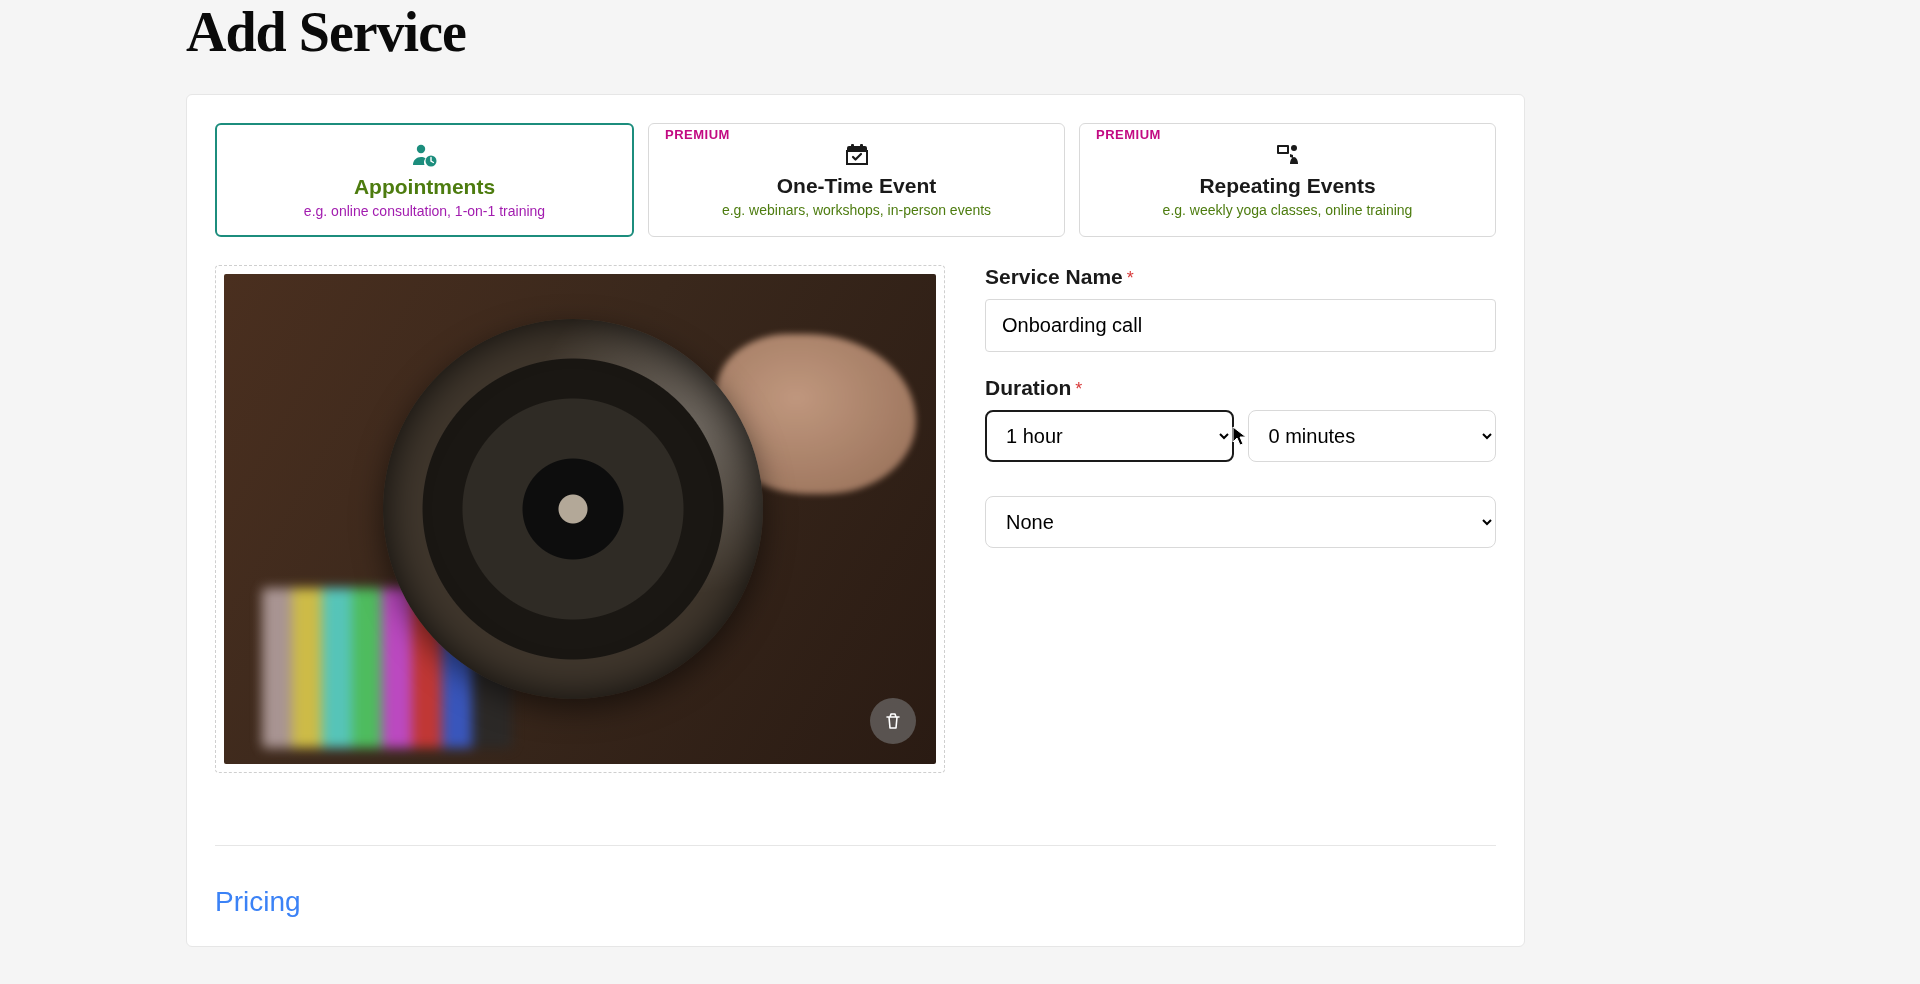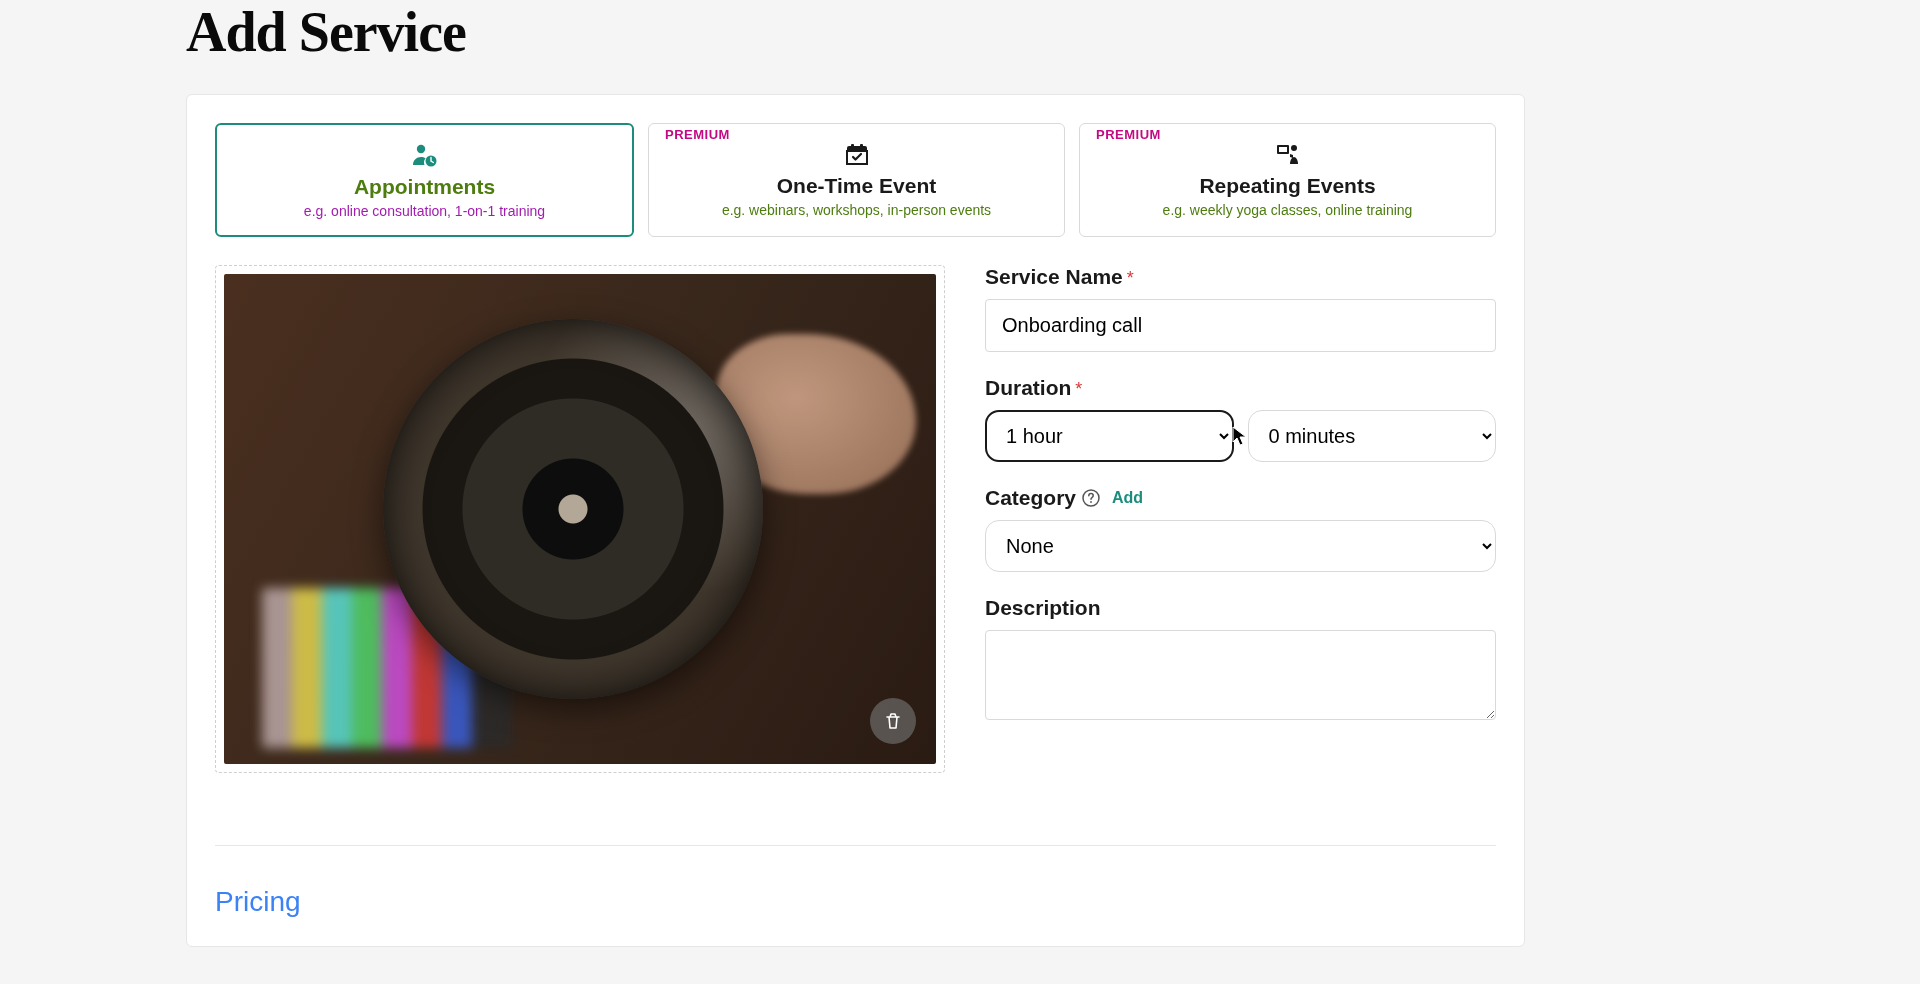--- a/index.html
+++ b/index.html
@@ -175,21 +175,21 @@
   border-radius: 4px;
   padding: 14px 16px;
   font-size: 20px;
   margin-top: 10px;
   font-family: inherit;
 }
 .textarea { height: 90px; resize: both; }
 .select {
   width: 100%;
   border: 1px solid #d9d9d9;
-  border-radius: 14px;
+  border-radius: 8px;
   padding: 13px 16px;
   font-size: 20px;
   font-family: inherit;
   background: #fff;
   appearance: auto;
 }
 .select.focused { border: 2px solid #1a1a1a; padding: 12px 15px; }
 .duration-row { display: flex; gap: 14px; margin-top: 10px; }
 .duration-row .select { margin-top: 0; }
 .label-row { display: flex; align-items: center; gap: 6px; }
@@ -309,40 +309,25 @@
             <select class="select focused">
               <option>1 hour</option>
             </select>
             <select class="select">
               <option>0 minutes</option>
             </select>
           </div>
         </div>
 
         <div class="form-group">
-          <div class="label-row">
-            <span class="form-label">Category</span>
-            <span class="help-icon">
-              <svg width="18" height="18" viewBox="0 0 18 18">
-                <circle cx="9" cy="9" r="8" fill="none" stroke="#555" stroke-width="1.5"></circle>
-                <path d="M6.8 6.8c0-1.3 1-2.2 2.2-2.2s2.2 0.9 2.2 2.1c0 1-0.6 1.4-1.3 1.9-0.6 0.4-0.9 0.8-0.9 1.6" stroke="#555" stroke-width="1.5" fill="none" stroke-linecap="round"></path>
-                <circle cx="9" cy="13" r="0.9" fill="#555"></circle>
-              </svg>
-            </span>
-            <span class="add-link">Add</span>
-          </div>
           <select class="select" style="margin-top:10px;">
             <option>None</option>
           </select>
         </div>
 
-        <div class="form-group" style="margin-bottom:0;">
-          <span class="form-label">Description</span>
-          <textarea class="textarea" style=""></textarea>
-        </div>
 
         <svg class="cursor" style="left:247px; top:161px;" viewBox="0 0 16 22">
           <path d="M1 1l0 15 4-4 3 7 3-1-3-7 6 0z" fill="#000" stroke="#fff" stroke-width="1"></path>
         </svg>
 
       </div>
 
     </div>
 
     <hr class="divider">

